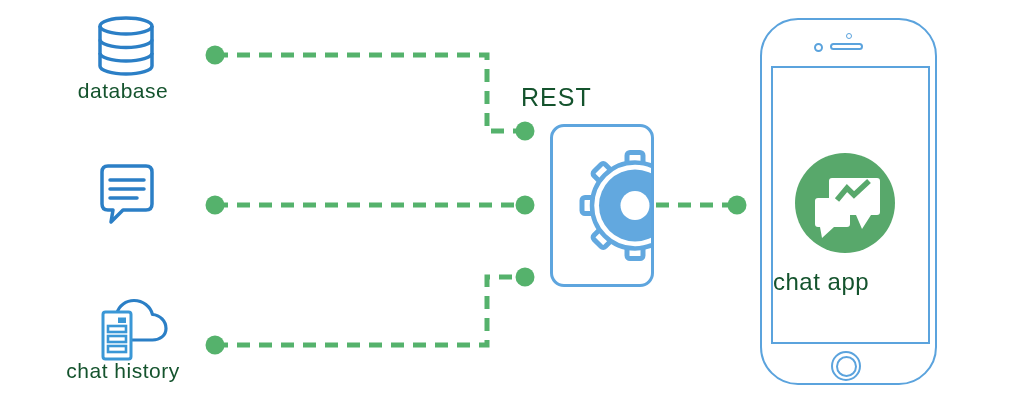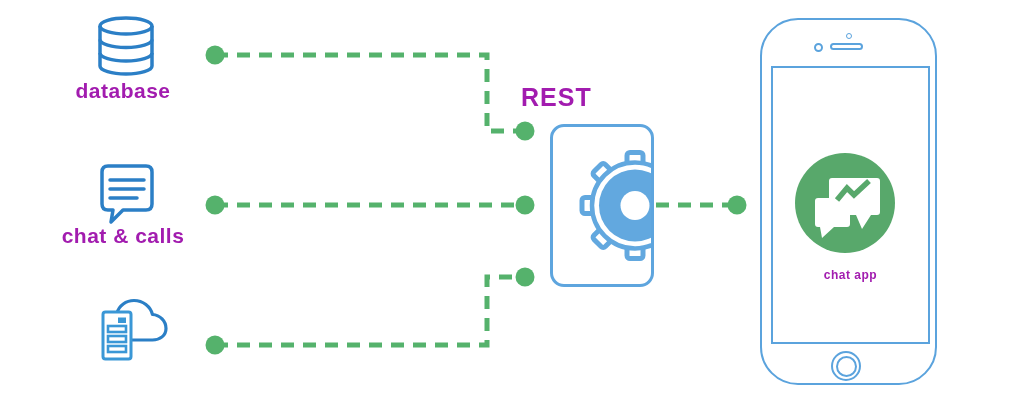--- a/index.html
+++ b/index.html
@@ -1,18 +1,18 @@
 <!DOCTYPE html>
 <html><head>
 <meta charset="utf-8">
 <style>
   html,body{margin:0;padding:0;background:#fff;}
   .canvas{
     position:relative;width:976px;height:410px;background:#ffffff;
-    font-family:"Liberation Sans", sans-serif;color:#a21caf;overflow:hidden;font-weight:bold;
+    font-family:"Liberation Sans", sans-serif;color:#14532d;overflow:hidden;
   }
   .abs{position:absolute;}
   svg{display:block;}
   
   .connectors{position:absolute;left:0;top:0;width:1024px;height:410px;pointer-events:none;}
   .conn{fill:none;stroke:#55b26c;stroke-width:5;stroke-dasharray:13 9;}
   .dot{fill:#55b26c;stroke:none;}
   
   .src-label{
     position:absolute;left:33px;width:180px;text-align:center;
@@ -52,22 +52,22 @@
   .home{
     position:absolute;left:69px;top:331px;width:30px;height:30px;
     border:2px solid #5ba3dd;border-radius:50%;box-sizing:border-box;
     display:flex;align-items:center;justify-content:center;
   }
   .home-inner{
     width:21px;height:21px;border:2px solid #5ba3dd;border-radius:50%;box-sizing:border-box;
   }
   .app-icon{position:absolute;left:20px;top:83px;}
   .app-label{
-    position:absolute;left:0;top:200px;width:155px;text-align:center;
-    font-size:12px;letter-spacing:.5px;
+    position:absolute;left:0;top:200px;width:155px;
+    font-size:24px;letter-spacing:.5px;
   }
 </style>
 </head>
 <body>
 
 <div class="canvas">
 
   <svg class="connectors" viewBox="0 0 1024 410">
     <path class="conn" d="M215,55 H487 V131 H525"></path>
     <path class="conn" d="M215,205 H525"></path>
@@ -93,32 +93,32 @@
   <div class="src-label" style="top:79px;">database</div>
 
   <div class="abs" style="left:99px;top:163px;">
     <svg width="58" height="64" viewBox="0 0 58 64">
       <path d="M9,3 H47 Q53,3 53,9 V41 Q53,47 47,47 H24 L12,59 L14,47 H9 Q3,47 3,41 V9 Q3,3 9,3 Z" fill="#ffffff" stroke="#2b7fc6" stroke-width="3.5" stroke-linejoin="round"></path>
       <path d="M11,17 H45" stroke="#2b7fc6" stroke-width="3.5" stroke-linecap="round"></path>
       <path d="M11,26 H45" stroke="#2b7fc6" stroke-width="3.5" stroke-linecap="round"></path>
       <path d="M11,35 H38" stroke="#2b7fc6" stroke-width="3.5" stroke-linecap="round"></path>
     </svg>
   </div>
-  <div class="src-label" style="top:224px;">chat &amp; calls</div>
 
   <div class="abs" style="left:98px;top:296px;">
     <svg width="80" height="70" viewBox="0 0 80 70">
       <path d="M22,44 C13,44 7,38 7,30.5 C7,23.5 12,18 19,17 C21,9.5 28,4.5 36,4.5 C45,4.5 52.5,10.5 54.5,18.5 C62,19 68,25 68,32.5 C68,39.5 62,44 54.5,44 Z" fill="#ffffff" stroke="#2b7fc6" stroke-width="3.2" stroke-linejoin="round"></path>
       <rect x="5" y="16" width="28" height="47" rx="2.5" fill="#ffffff" stroke="#3a97d6" stroke-width="3"></rect>
       <rect x="20" y="21.5" width="8" height="5.5" fill="#3a97d6"></rect>
       <rect x="10" y="30" width="18" height="6" fill="none" stroke="#3a97d6" stroke-width="2.6"></rect>
       <rect x="10" y="40" width="18" height="6" fill="none" stroke="#3a97d6" stroke-width="2.6"></rect>
       <rect x="10" y="50" width="18" height="6" fill="none" stroke="#3a97d6" stroke-width="2.6"></rect>
     </svg>
   </div>
+  <div class="src-label" style="top:359px;">chat history</div>
 
   <div class="api-label" style="top:83px;">REST</div>
   <div class="api-box">
     <svg width="98" height="157" viewBox="0 0 98 157">
       <g transform="translate(82,78.5)">
         <g fill="#ffffff" stroke="#62a8df" stroke-width="5" stroke-linejoin="round">
           <rect x="-8" y="-53" width="16" height="17" rx="3" transform="rotate(0)"></rect>
           <rect x="-8" y="-53" width="16" height="17" rx="3" transform="rotate(45)"></rect>
           <rect x="-8" y="-53" width="16" height="17" rx="3" transform="rotate(90)"></rect>
           <rect x="-8" y="-53" width="16" height="17" rx="3" transform="rotate(135)"></rect>

